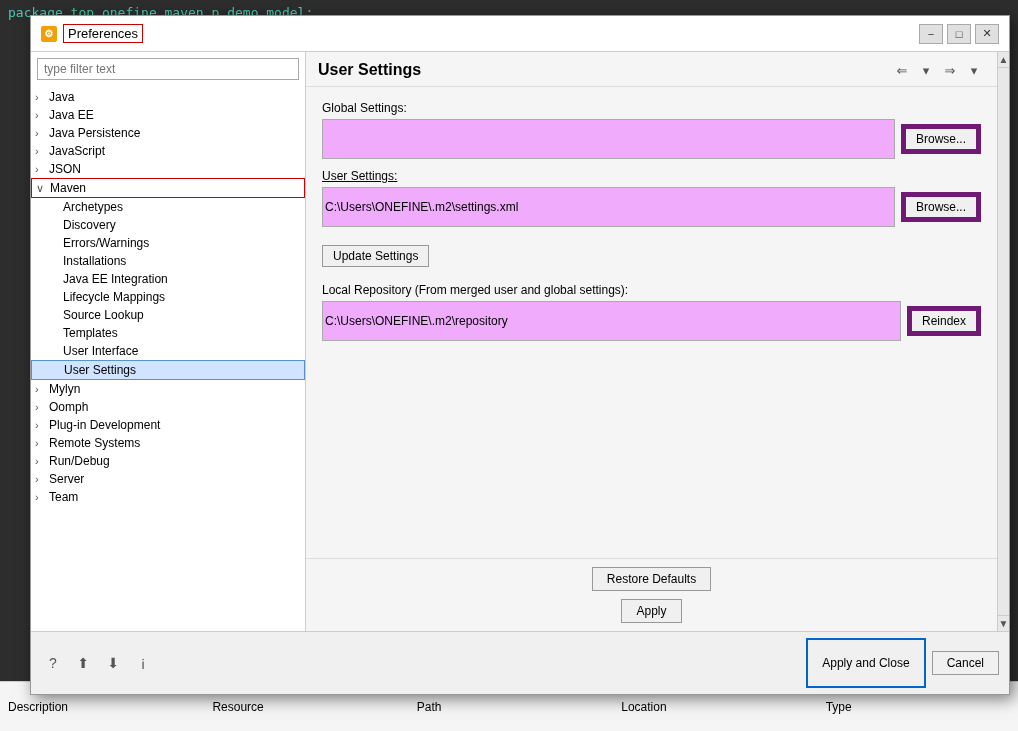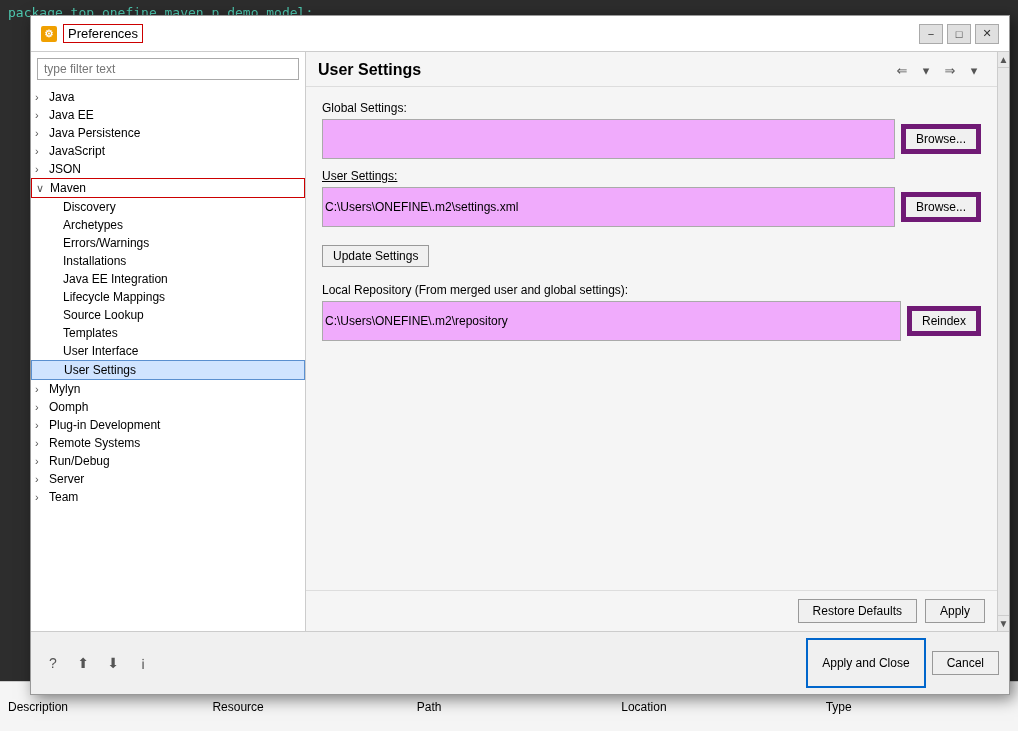--- a/index.html
+++ b/index.html
@@ -409,25 +409,25 @@
           <div class="tree-item level0">
             <span class="arrow">›</span>
             <span class="label">JSON</span>
           </div>
           <div class="tree-item level0" style="border: 1px solid rgb(204, 0, 0); background: rgb(255, 255, 255);">
             <span class="arrow">∨</span>
             <span class="label">Maven</span>
           </div>
           <div class="tree-item level1">
             <span class="arrow"></span>
+            <span class="label">Archetypes</span>
+          </div>
+          <div class="tree-item level1">
+            <span class="arrow"></span>
             <span class="label">Discovery</span>
-          </div>
-          <div class="tree-item level1">
-            <span class="arrow"></span>
-            <span class="label">Archetypes</span>
           </div>
           <div class="tree-item level1">
             <span class="arrow"></span>
             <span class="label">Errors/Warnings</span>
           </div>
           <div class="tree-item level1">
             <span class="arrow"></span>
             <span class="label">Installations</span>
           </div>
           <div class="tree-item level1">
@@ -527,21 +527,21 @@
             <span>Local Repository (From merged user and global settings):</span>
           </label>
           <div class="input-row">
             <input class="text-input" type="text" value="C:\Users\ONEFINE\.m2\repository" style="">
             <button class="btn-default">Reindex</button>
           </div>
         </div>
 
       </div>
 
-      <div style="display:flex; justify-content:flex-end; align-items:center; padding: 8px 12px; gap:8px; border-top: 1px solid #ddd; background: #f5f5f5;">
+      <div style="display:flex; justify-content:flex-end; align-items:center; padding: 8px 12px; gap:8px; border-top: 1px solid #ddd; background: #f5f5f5; flex-direction: column;">
         <button class="restore-btn">Restore Defaults</button>
         <button class="apply-btn">Apply</button>
       </div>
     </div>
 
     <div class="right-scrollbar">
       <div class="scroll-arrow">▲</div>
       <div class="scroll-track"></div>
       <div class="scroll-arrow-bottom">▼</div>
     </div>

